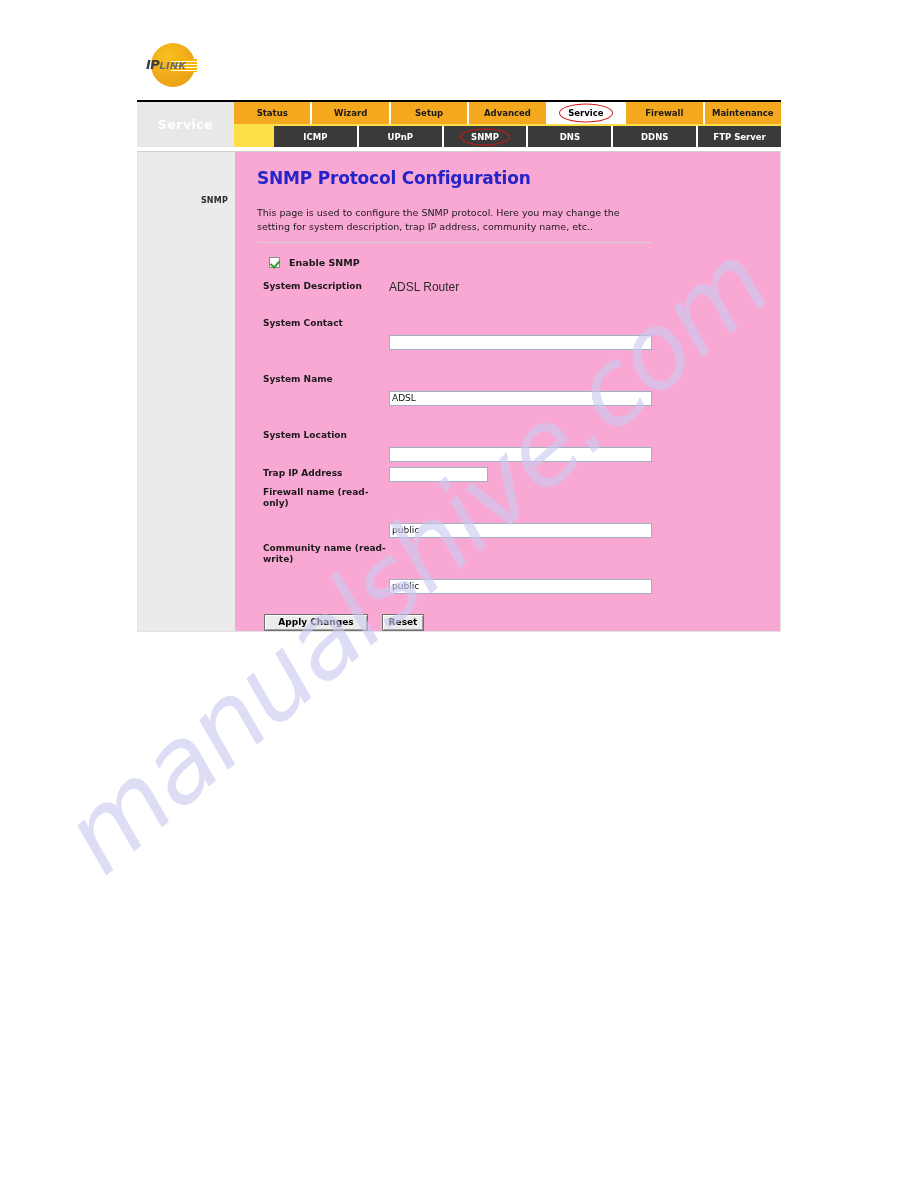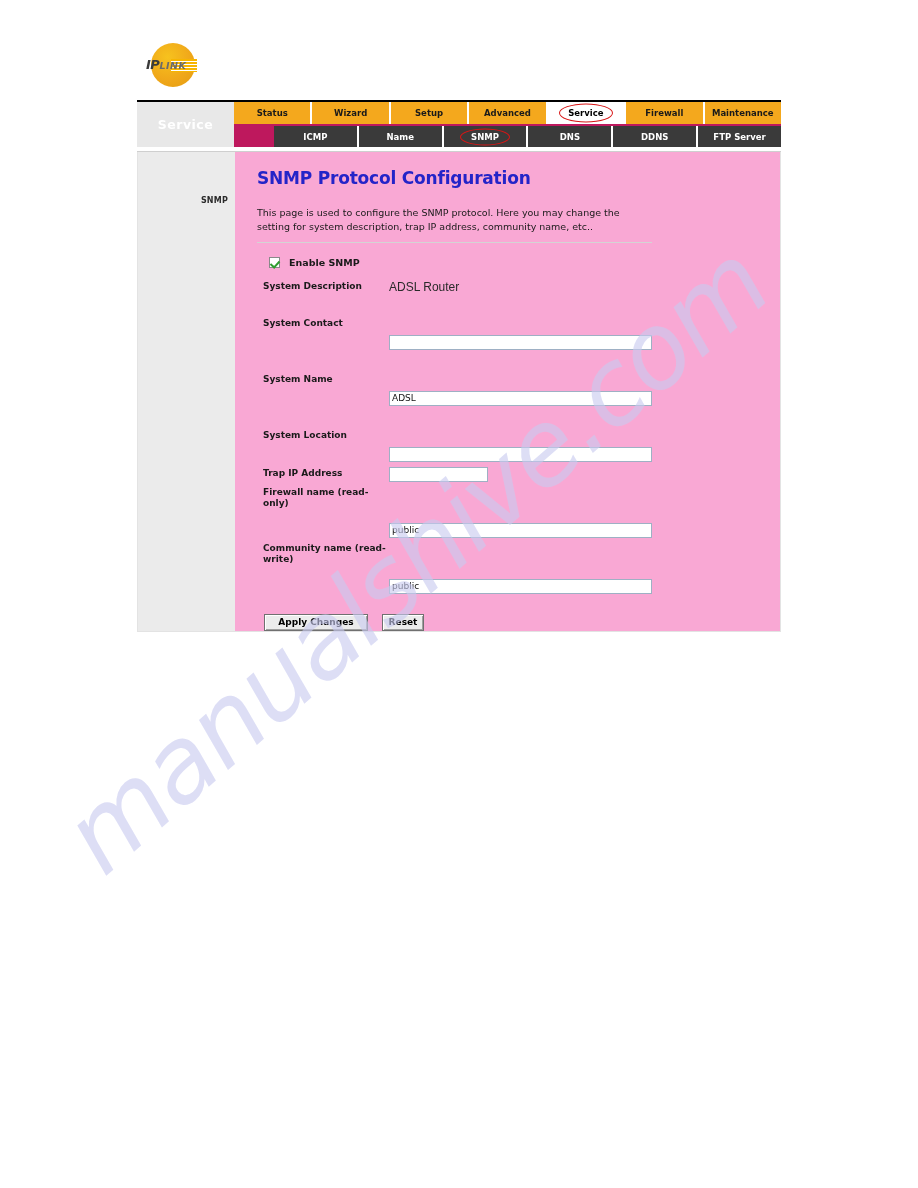--- a/index.html
+++ b/index.html
@@ -106,21 +106,21 @@
   .top-rule {
     height: 2px;
     background: #000000;
     width: 644px;
   }
 
   
   .nav-wrap {
     display: flex;
     width: 644px;
-    background: #be185d;
+    background: #fde047;
   }
   .nav-side-title {
     width: 97px;
     flex: 0 0 97px;
     background: #e8e8e8;
     color: #ffffff;
     font-family: "DejaVu Sans", sans-serif;
     font-size: 12.5px;
     font-weight: bold;
     display: flex;
@@ -394,21 +394,21 @@
         <div class="tab">
             <span>Maintenance</span>
           </div>
       </div>
 
       <div class="tab-row row2">
         <div class="tab">
             <span>ICMP</span>
           </div>
         <div class="tab">
-            <span>Name</span>
+            <span>UPnP</span>
           </div>
         <div class="tab">
             <span>SNMP</span>
             <span class="ellipse"></span>
           </div>
         <div class="tab">
             <span>DNS</span>
           </div>
         <div class="tab">
             <span>DDNS</span>

